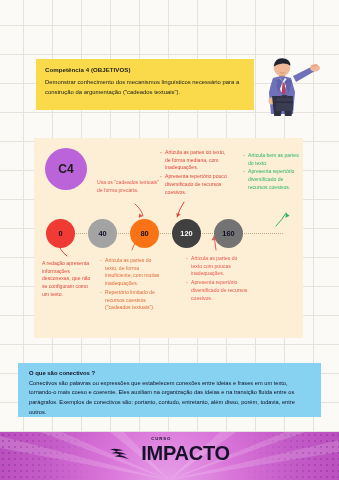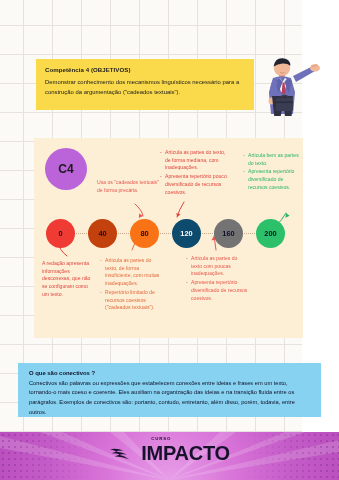--- a/index.html
+++ b/index.html
@@ -3,21 +3,21 @@
 <meta charset="utf-8">
 <style>
   * { box-sizing: border-box; margin: 0; padding: 0; }
   html, body {
     width: 339px; height: 480px;
     font-family: "Liberation Sans", sans-serif;
     overflow: hidden;
   }
   #page {
     position: relative;
-    width: 302px; height: 480px;
+    width: 339px; height: 480px;
     background: #fbfaf7;
     background-image:
       linear-gradient(to right, #e6e3dd 1px, transparent 1px),
       linear-gradient(to bottom, #e6e3dd 1px, transparent 1px);
     background-size: 29px 29px;
     background-position: -6px -4px;
   }
 
   
   .banner {
@@ -59,23 +59,23 @@
     position: absolute; top: 14px; left: 8px; right: 8px; height: 1px;
     border-top: 1px dotted #c9a98b;
   }
   .node {
     position: absolute; top: 0;
     width: 29px; height: 29px; border-radius: 50%;
     display: flex; align-items: center; justify-content: center;
     font-size: 7.4px; font-weight: bold; color: #10102a;
   }
   .n0   { left: 0px;   background: #ef3b34; }
-  .n40  { left: 42px;  background: #c2410c; }
+  .n40  { left: 42px;  background: #a3a3a3; }
   .n80  { left: 84px;  background: #f97316; }
-  .n120 { left: 126px; background: #0c4a6e; color:#fff; }
+  .n120 { left: 126px; background: #404040; color:#fff; }
   .n160 { left: 168px; background: #737373; }
   .n200 { left: 210px; background: #2cc06b; }
 
   
   .ann { position: absolute; font-size: 5.1px; line-height: 1.52; }
   .ann ul { list-style: none; }
   .ann li { position: relative; padding-left: 5px; margin-bottom: 1px; }
   .ann li:before {
     content: "-"; position: absolute; left: 0; top: 0;
   }
@@ -235,21 +235,20 @@
       </g>
     </svg>
 
     <div class="track">
       <div class="dotline"></div>
       <div class="node n0">0</div>
       <div class="node n40">40</div>
       <div class="node n80">80</div>
       <div class="node n120">120</div>
       <div class="node n160">160</div>
-      <div class="node n200">200</div>
     </div>
   </div>
 
   <div class="infobox">
     <div class="info-title">O que são conectivos ?</div>
     <div class="info-body">Conectivos são palavras ou expressões que estabelecem conexões entre ideias e frases em um texto, tornando-o mais coeso e coerente. Eles auxiliam na organização das ideias e na transição fluida entre os parágrafos. Exemplos de conectivos são: portanto, contudo, entretanto, além disso, porém, todavia, entre outros.</div>
   </div>
 
   <div class="footer">
     <svg class="rays" viewBox="0 0 339 48" preserveAspectRatio="none">

